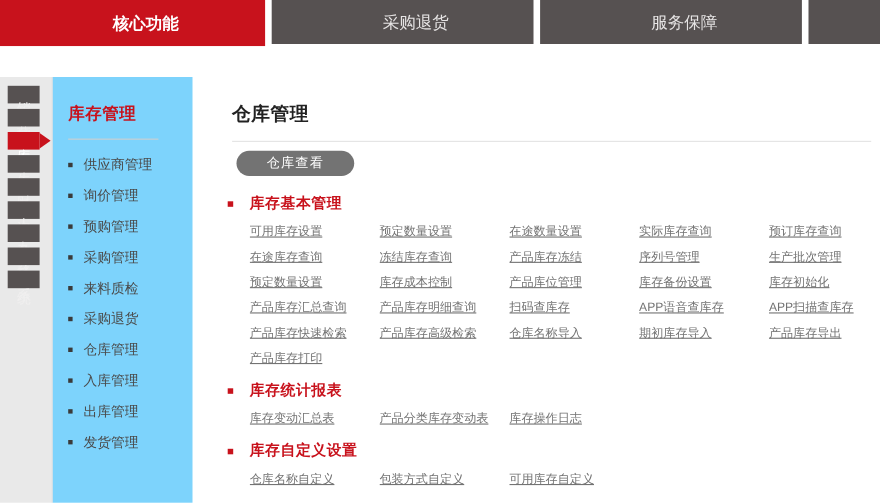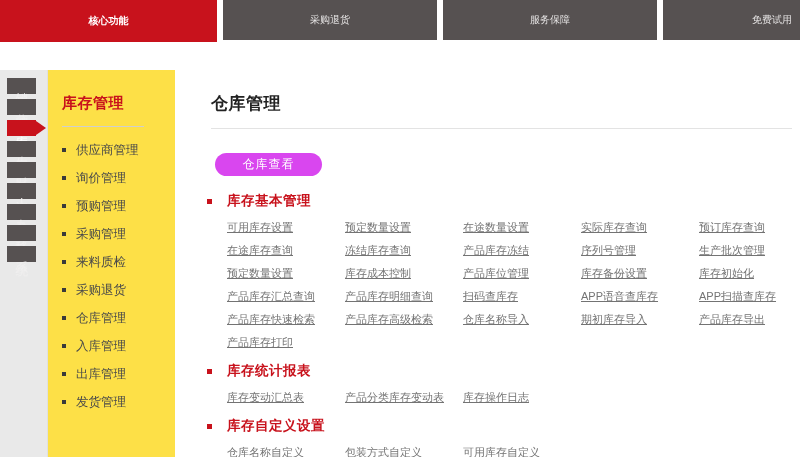--- a/index.html
+++ b/index.html
@@ -6,21 +6,21 @@
   body{
     width:800px;height:457px;overflow:hidden;background:#fff;
     font-family:"Liberation Sans","DejaVu Sans",sans-serif;
     -webkit-font-smoothing:antialiased;
   }
   
   .nav{display:flex;gap:6px;width:800px;height:42px;overflow:hidden;align-items:flex-start}
   .nav-tab{
     flex:0 0 214px;height:40px;background:#565151;color:#e6e4e4;
     display:flex;align-items:center;justify-content:center;
-    font-size:10px;cursor:pointer;user-select:none;
+    font-size:15px;cursor:pointer;user-select:none;padding-left:24px;
   }
   .nav-tab.active{
     flex:0 0 217px;height:42px;background:#c8121c;color:#fff;font-weight:bold;position:relative;
   }
   .nav-tab.active::after{
     content:"";position:absolute;top:42px;left:50%;margin-left:-14px;
     border:14px solid transparent;border-top:11px solid #c8121c;border-bottom:0;
   }
   .nav-tab:last-child{flex:0 0 218px}
   
@@ -32,33 +32,33 @@
     display:flex;align-items:center;justify-content:center;
     font-size:12.5px;padding:5px 0;position:relative;cursor:pointer;
   }
   .rail-label{writing-mode:vertical-rl;text-orientation:upright;letter-spacing:3px;line-height:1}
   .rail-item.active{background:#c8121c;color:#fff}
   .rail-item.active::after{
     content:"";position:absolute;left:29px;top:50%;margin-top:-7px;
     border:7px solid transparent;border-left:10px solid #c8121c;border-right:0;
   }
   
-  .submenu{width:127px;background:#fde047;box-sizing:border-box;padding:24px 16px 0 14px;flex:0 0 auto}
+  .submenu{width:127px;background:#7dd3fc;box-sizing:border-box;padding:24px 16px 0 14px;flex:0 0 auto}
   .submenu-title{color:#c8121c;font-size:15px;font-weight:bold;margin:0;letter-spacing:.5px}
   .submenu-divider{border:0;border-top:1px solid #cfcfcf;margin:13px 15px 9px 0}
   .submenu-list{list-style:none;margin:0;padding:0}
   .submenu-item{display:flex;align-items:center;height:28px;cursor:pointer;font-size:12.5px;color:#4a4a4a;white-space:nowrap}
   .sq-bullet{width:4px;height:4px;background:#3a3a3a;margin-right:10px;flex:0 0 auto}
   
   .main{flex:1;background:#fff;margin-left:8px;box-sizing:border-box;padding:22px 8px 0 24px;overflow:hidden}
   .page-title{font-size:17px;font-weight:bold;color:#222;margin:0 0 0 4px;letter-spacing:.5px}
   .title-divider{border:0;border-top:1px solid #e3e3e3;margin:13px 0 0 4px}
   .pill-button{
-    display:block;margin:24px 0 0 8px;width:107px;height:23px;border-radius:12px;
-    background:#d946ef;color:#fff;font-size:12px;border:none;cursor:pointer;
+    display:block;margin:8px 0 0 8px;width:107px;height:23px;border-radius:12px;
+    background:#737373;color:#fff;font-size:12px;border:none;cursor:pointer;
     font-family:Liberation Serif, serif;letter-spacing:1px;
   }
   .section-heading{display:flex;align-items:center;margin-top:16px}
   .section + .section .section-heading{margin-top:8px}
   .section-bullet{width:5px;height:5px;background:#c8121c;margin-right:15px;flex:0 0 auto}
   .section-heading h3{font-size:13.5px;font-weight:bold;color:#c8121c;margin:0;letter-spacing:.5px}
   .feature-grid{
     display:grid;grid-template-columns:repeat(5,118px);
     margin:6px 0 0 20px;line-height:23px;font-size:11px;color:#737373;text-decoration:underline;
   }

